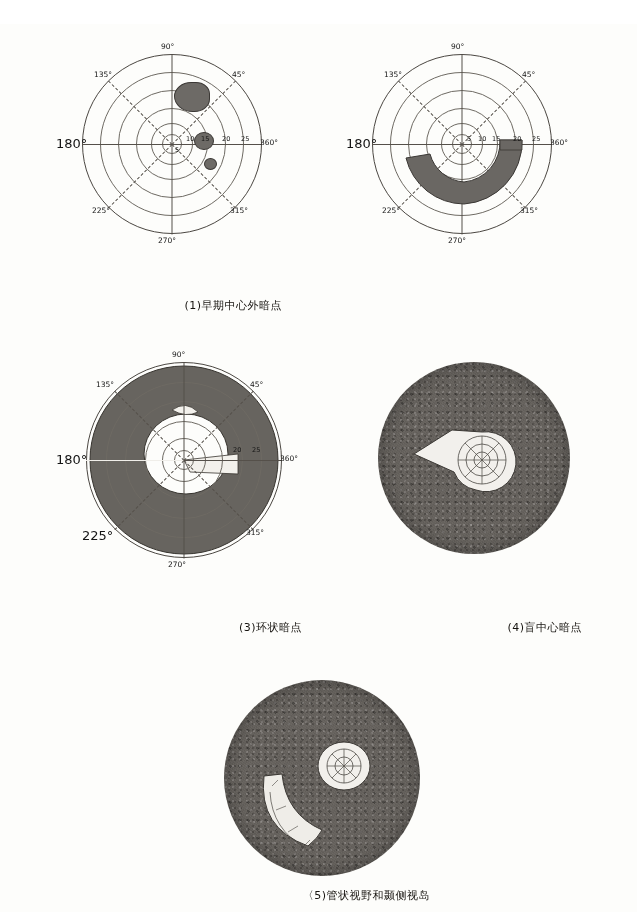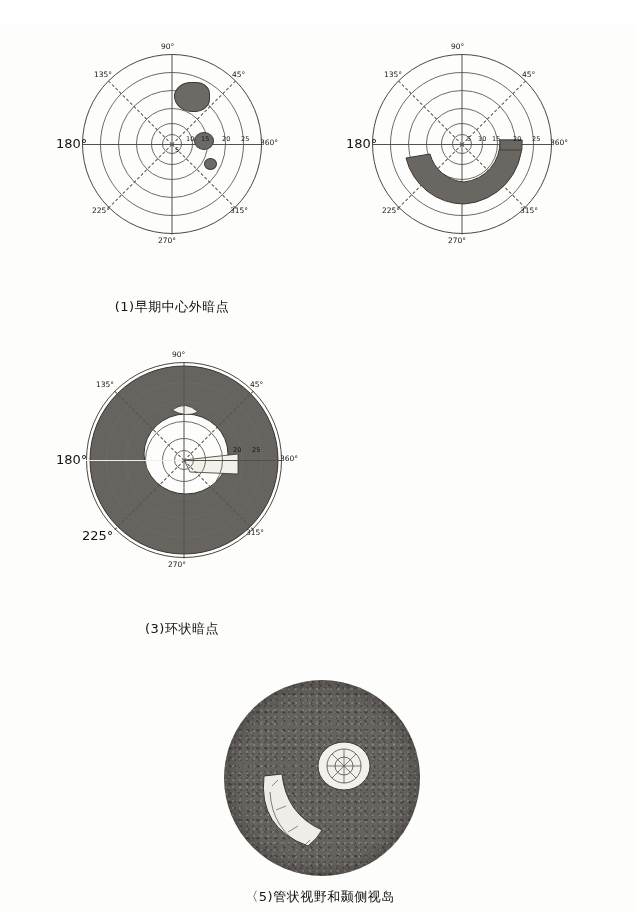--- a/index.html
+++ b/index.html
@@ -22,22 +22,22 @@
     margin-top: 24px;
   }
   
   .fig {
     position: absolute;
   }
   .fig .plotwrap {
     position: relative;
   }
   .caption {
-    text-align: center;
-    font-size: 13px;
+    text-align: right;
+    font-size: 11px;
     letter-spacing: 0.5px;
     color: #16130f;
     margin-top: 4px;
     font-family: "DejaVu Sans", sans-serif;
     white-space: nowrap;
   }
   
   .chart {
     position: relative;
     border-radius: 50%;
@@ -244,20 +244,43 @@
         <div class="axislbl bold" style="left:-30px;top:90px;">180°</div>
         <div class="axislbl" style="left:10px;top:18px;">135°</div>
 
         <div class="radlbl" style="left:147px;top:84px;">20</div>
         <div class="radlbl" style="left:166px;top:84px;">25</div>
       </div>
     </div>
     <div class="caption">(3)环状暗点</div>
   </div>
 
+  <div class="fig" style="left:362px; top:330px; width:220px;">
+    <div class="plotwrap" style="width:220px;height:262px;">
+      <div class="disc" style="left:16px;top:8px;width:192px;height:192px;">
+        <div class="noise-overlay"></div>
+      </div>
+      <svg style="position:absolute;left:16px;top:8px;" width="192" height="192" viewBox="0 0 192 192">
+        <path d="M104,70
+                 a30,30 0 1,1 -6,58
+                 a30,30 0 0,1 -22,-18
+                 L36,92
+                 L74,68
+                 Z" fill="#f2f0ec" stroke="#3b3834" stroke-width="1"></path>
+        <circle cx="104" cy="98" r="24" fill="none" stroke="#4a4742" stroke-width="0.8"></circle>
+        <circle cx="104" cy="98" r="16" fill="none" stroke="#4a4742" stroke-width="0.8"></circle>
+        <circle cx="104" cy="98" r="8" fill="none" stroke="#4a4742" stroke-width="0.8"></circle>
+        <line x1="104" y1="74" x2="104" y2="122" stroke="#4a4742" stroke-width="0.7"></line>
+        <line x1="80" y1="98" x2="128" y2="98" stroke="#4a4742" stroke-width="0.7"></line>
+        <line x1="87" y1="81" x2="121" y2="115" stroke="#4a4742" stroke-width="0.7"></line>
+        <line x1="121" y1="81" x2="87" y2="115" stroke="#4a4742" stroke-width="0.7"></line>
+      </svg>
+    </div>
+    <div class="caption">(4)盲中心暗点</div>
+  </div>
 
   <div class="fig" style="left:210px; top:650px; width:220px;">
     <div class="plotwrap" style="width:220px;height:210px;">
       <div class="disc" style="left:14px;top:6px;width:196px;height:196px;">
         <div class="noise-overlay"></div>
       </div>
       <svg style="position:absolute;left:14px;top:6px;" width="196" height="196" viewBox="0 0 196 196">
         <ellipse cx="120" cy="86" rx="26" ry="24" fill="#f2f0ec" stroke="#3b3834" stroke-width="1"></ellipse>
         <circle cx="120" cy="86" r="17" fill="none" stroke="#4a4742" stroke-width="0.8"></circle>
         <circle cx="120" cy="86" r="9" fill="none" stroke="#4a4742" stroke-width="0.8"></circle>

